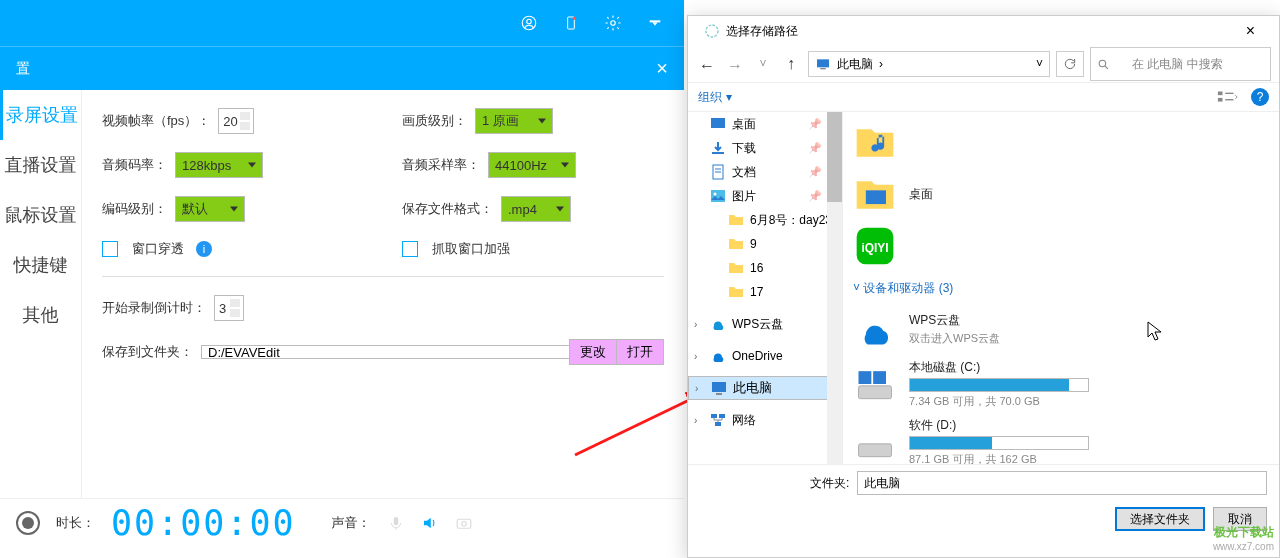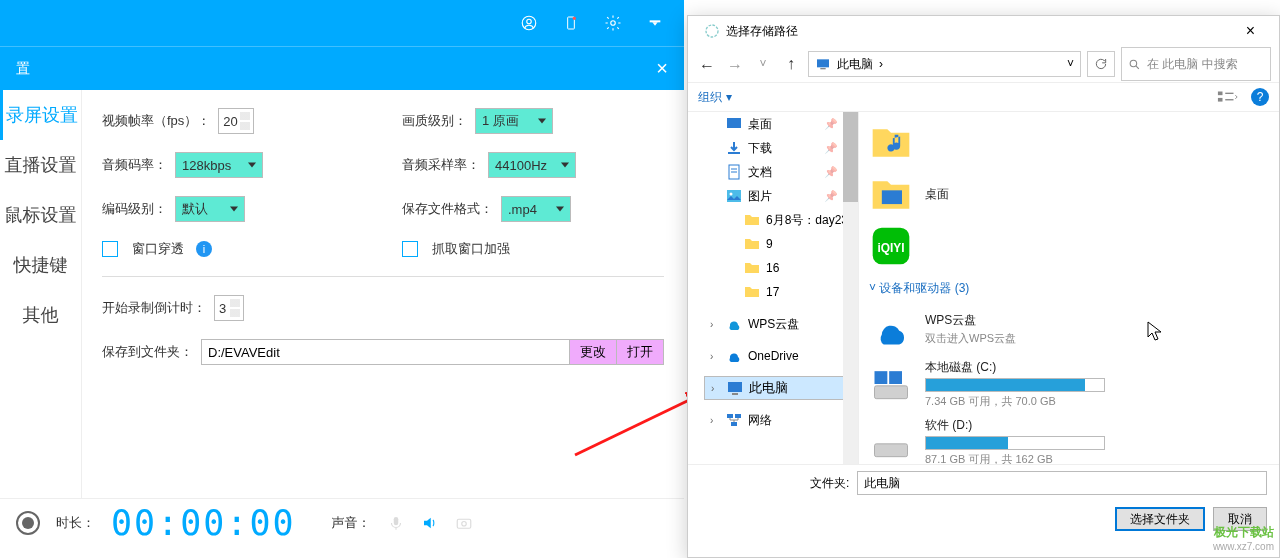--- a/index.html
+++ b/index.html
@@ -13,30 +13,30 @@
   .titlebar .close { font-size: 20px; cursor: pointer; }
   .content { display: flex; height: calc(558px - 46px - 44px - 48px); background: #fff; }
   .sidebar { width: 82px; border-right: 1px solid #eee; display: flex; flex-direction: column; }
   .sidebar .sitem { height: 50px; display: flex; align-items: center; justify-content: center; font-size: 18px; color: #444; cursor: pointer; }
   .sidebar .sitem.active { border-left: 3px solid #00aaff; color: #00aaff; }
   .form { flex: 1; padding: 18px 20px; font-size: 13px; color: #333; }
   .row { display: flex; align-items: center; margin-bottom: 18px; }
   .col { display: flex; align-items: center; gap: 8px; }
   .col.l { width: 300px; }
   .lbl { min-width: auto; }
-  .sel { height: 26px; border: 1px solid #bbb; background: #5eead4; padding: 0 20px 0 6px; font-size: 13px; position: relative; display: inline-flex; align-items: center; cursor: pointer; }
+  .sel { height: 26px; border: 1px solid #bbb; background: #84cc16; padding: 0 20px 0 6px; font-size: 13px; position: relative; display: inline-flex; align-items: center; cursor: pointer; }
   .sel::after { content: ""; position: absolute; right: 6px; top: 50%; width: 0; height: 0; border-left: 4px solid transparent; border-right: 4px solid transparent; border-top: 5px solid #333; transform: translateY(-50%); }
   .spin { width: 36px; height: 26px; border: 1px solid #bbb; display: inline-flex; align-items: center; padding: 0 4px; position: relative; }
   .spin::after { content: ""; position: absolute; right: 3px; top: 3px; bottom: 3px; width: 10px; background: linear-gradient(#999 0 45%, transparent 45% 55%, #999 55% 100%); opacity: 0.2; }
   .chk { width: 16px; height: 16px; border: 1.5px solid #00aaff; display: inline-block; margin-right: 6px; }
   .infoico { display: inline-flex; width: 16px; height: 16px; border-radius: 50%; background: #2196f3; color: #fff; font-size: 11px; align-items: center; justify-content: center; margin-left: 4px; }
   .hr { border: none; border-top: 1px solid #ddd; margin: 8px 0 18px; }
   .pathrow { display: flex; align-items: center; gap: 0; }
   .pathrow .plbl { margin-right: 8px; }
-  .pathinput { flex: 1; height: 26px; border: 1px solid #bbb; padding: 0 6px; font-size: 13px; }
+  .pathinput { flex: 1; height: 14px; border: 1px solid #bbb; padding: 0 6px; font-size: 13px; }
   .btn { height: 26px; border: 1px solid #bbb; background: #f0abfc; padding: 0 10px; font-size: 13px; cursor: pointer; margin-left: -1px; }
 
   .statusbar { position: absolute; left: 0; bottom: 12px; width: 684px; height: 48px; border-top: 1px solid #eee; background: #fff; display: flex; align-items: center; padding: 0 16px; gap: 16px; font-size: 13px; color: #333; }
   .recbtn { width: 24px; height: 24px; border: 2px solid #666; border-radius: 50%; position: relative; }
   .recbtn::after { content: ""; position: absolute; inset: 4px; border-radius: 50%; background: #666; }
   .timecode { font-family: monospace; font-size: 35px; color: #00aaff; letter-spacing: 2px; font-weight: 300; }
   .sico { width: 18px; height: 18px; opacity: .35; }
 
   
   .arrow { position: absolute; left: 570px; top: 380px; width: 150px; height: 80px; pointer-events: none; }
@@ -46,27 +46,27 @@
   .dlg-title { height: 30px; display: flex; align-items: center; padding: 0 16px; font-size: 12px; gap: 6px; }
   .dlg-title .spin-icon { width: 16px; height: 16px; }
   .dlg-title .xbtn { margin-left: auto; font-size: 16px; cursor: pointer; padding: 0 8px; }
   .dlg-nav { height: 36px; display: flex; align-items: center; padding: 0 8px; gap: 6px; font-size: 12px; }
   .navarrow { width: 22px; text-align: center; color: #999; font-size: 16px; }
   .navarrow.dark { color: #333; }
   .addr { flex: 1; height: 26px; border: 1px solid #ccc; display: flex; align-items: center; padding: 0 6px; gap: 6px; }
   .addr .pc-icon { width: 16px; height: 16px; }
   .addr .drop { margin-left: auto; }
   .refresh { width: 28px; height: 26px; border: 1px solid #ccc; display: flex; align-items: center; justify-content: center; }
-  .search { width: 150px; height: 26px; border: 1px solid #ccc; display: flex; align-items: center; padding: 16px 6px; gap: 6px; color: #888; }
+  .search { width: 181px; height: 26px; border: 1px solid #ccc; display: flex; align-items: center; padding: 16px 6px; gap: 22px; color: #888; }
   .dlg-tool { height: 30px; border-top: 1px solid #eee; border-bottom: 1px solid #eee; display: flex; align-items: center; padding: 0 10px; font-size: 12px; }
   .dlg-tool .org { color: #1a6ec1; display: flex; align-items: center; gap: 4px; }
   .dlg-tool .right { margin-left: auto; display: flex; gap: 12px; align-items: center; }
   .helpico { width: 18px; height: 18px; border-radius: 50%; background: #0b7dda; color: #fff; font-size: 12px; display: flex; align-items: center; justify-content: center; }
 
-  .dlg-body { display: flex; height: 352px; padding-left: 16px; }
+  .dlg-body { display: flex; height: 352px; }
   .tree { width: 155px; border-right: 1px solid #eee; overflow: hidden; font-size: 12px; position: relative; }
   .tree .scroll { position: absolute; right: 0; top: 0; bottom: 0; width: 15px; background: #f0f0f0; }
   .tree .thumb { position: absolute; right: 0; top: 0; width: 15px; height: 90px; background: #c0c0c0; }
   .tree-item { display: flex; align-items: center; height: 24px; padding-left: 22px; gap: 6px; cursor: pointer; }
   .tree-item.ind { padding-left: 40px; }
   .tree-item.sel { background: #cce8ff; }
   .tree-item .tico { width: 16px; height: 16px; flex-shrink: 0; }
   .tree-item .exp { position: absolute; left: 6px; font-size: 10px; color: #666; }
   .tree-item .pin { margin-left: auto; margin-right: 20px; opacity: .4; font-size: 11px; }
 

